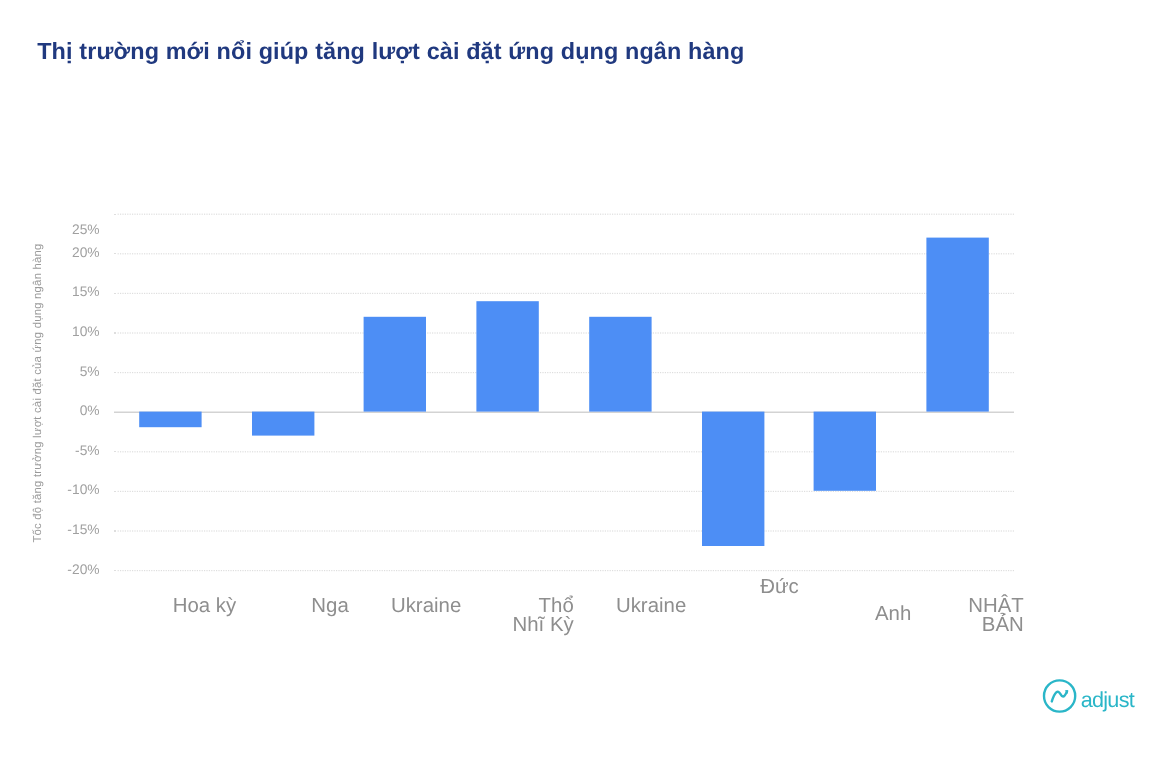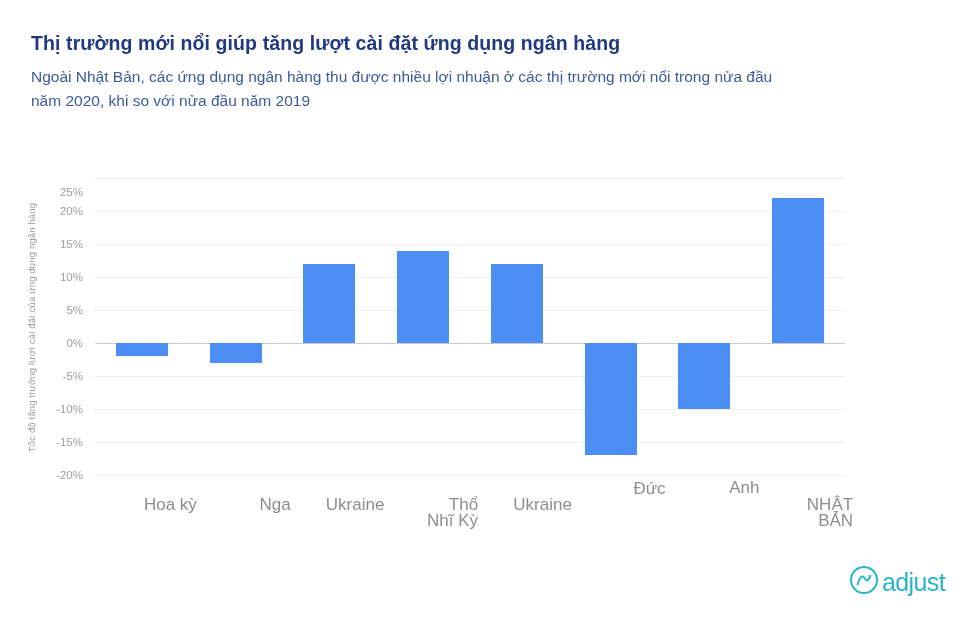--- a/index.html
+++ b/index.html
@@ -156,35 +156,34 @@
     gap: 42px;
   }
 
   .logo {
     display: flex;
     align-items: center;
     gap: 3px;
   }
 
   .logo-word {
-    font-size: 25px;
+    font-size: 18px;
     letter-spacing: -0.6px;
     line-height: 1;
   }
   #adjust-word { color: #2ab6c8; font-weight: normal; }
   #apptopia-word { color: #3f3f4e; font-weight: normal; letter-spacing: -0.3px; }
 </style>
 </head>
 <body>
 
 <div id="page">
 
   <div id="header">
     <div id="chart-title">Thị trường mới nổi giúp tăng lượt cài đặt ứng dụng ngân hàng</div>
-    <div id="chart-subtitle">Ngoài Nhật Bản, các ứng dụng ngân hàng thu được nhiều lợi nhuận ở các thị trường mới nổi trong nửa đầu năm 2020, khi so với nửa đầu năm 2019</div>
   </div>
 
   <div id="chart-region">
 
     <div id="y-axis-title">
       <span>Tốc độ tăng trưởng lượt cài đặt của ứng dụng ngân hàng</span>
     </div>
 
     <div id="plot">
       <div id="gridlines">
@@ -222,21 +221,21 @@
           <div class="bar" title="NHẬT BẢN: 22%" style="left: 677.125px; top: 37.8px; height: 145.2px; background: rgb(77, 142, 245);"></div>
         </div>
       <div id="xlabels">
           <div class="xlabel" style="left: 46.875px; top: 337px;">Hoa kỳ</div>
           <div class="xlabel" style="left: 140.625px; top: 337px;">Nga</div>
           <div class="xlabel" style="left: 234.375px; top: 337px;">Ukraine</div>
           <div class="xlabel" style="left: 328.125px; top: 337px;">Thổ
 Nhĩ Kỳ</div>
           <div class="xlabel" style="left: 421.875px; top: 337px;">Ukraine</div>
           <div class="xlabel" style="left: 515.625px; top: 321px;">Đức</div>
-          <div class="xlabel" style="left: 609.375px; top: 320px;">Anh</div>
+          <div class="xlabel" style="left: 609.375px; top: 344px;">Anh</div>
           <div class="xlabel" style="left: 703.125px; top: 337px;">NHẬT
 BẢN</div>
         </div>
     </div>
 
   </div>
 
   <div id="footer">
 
     <div id="logos">

